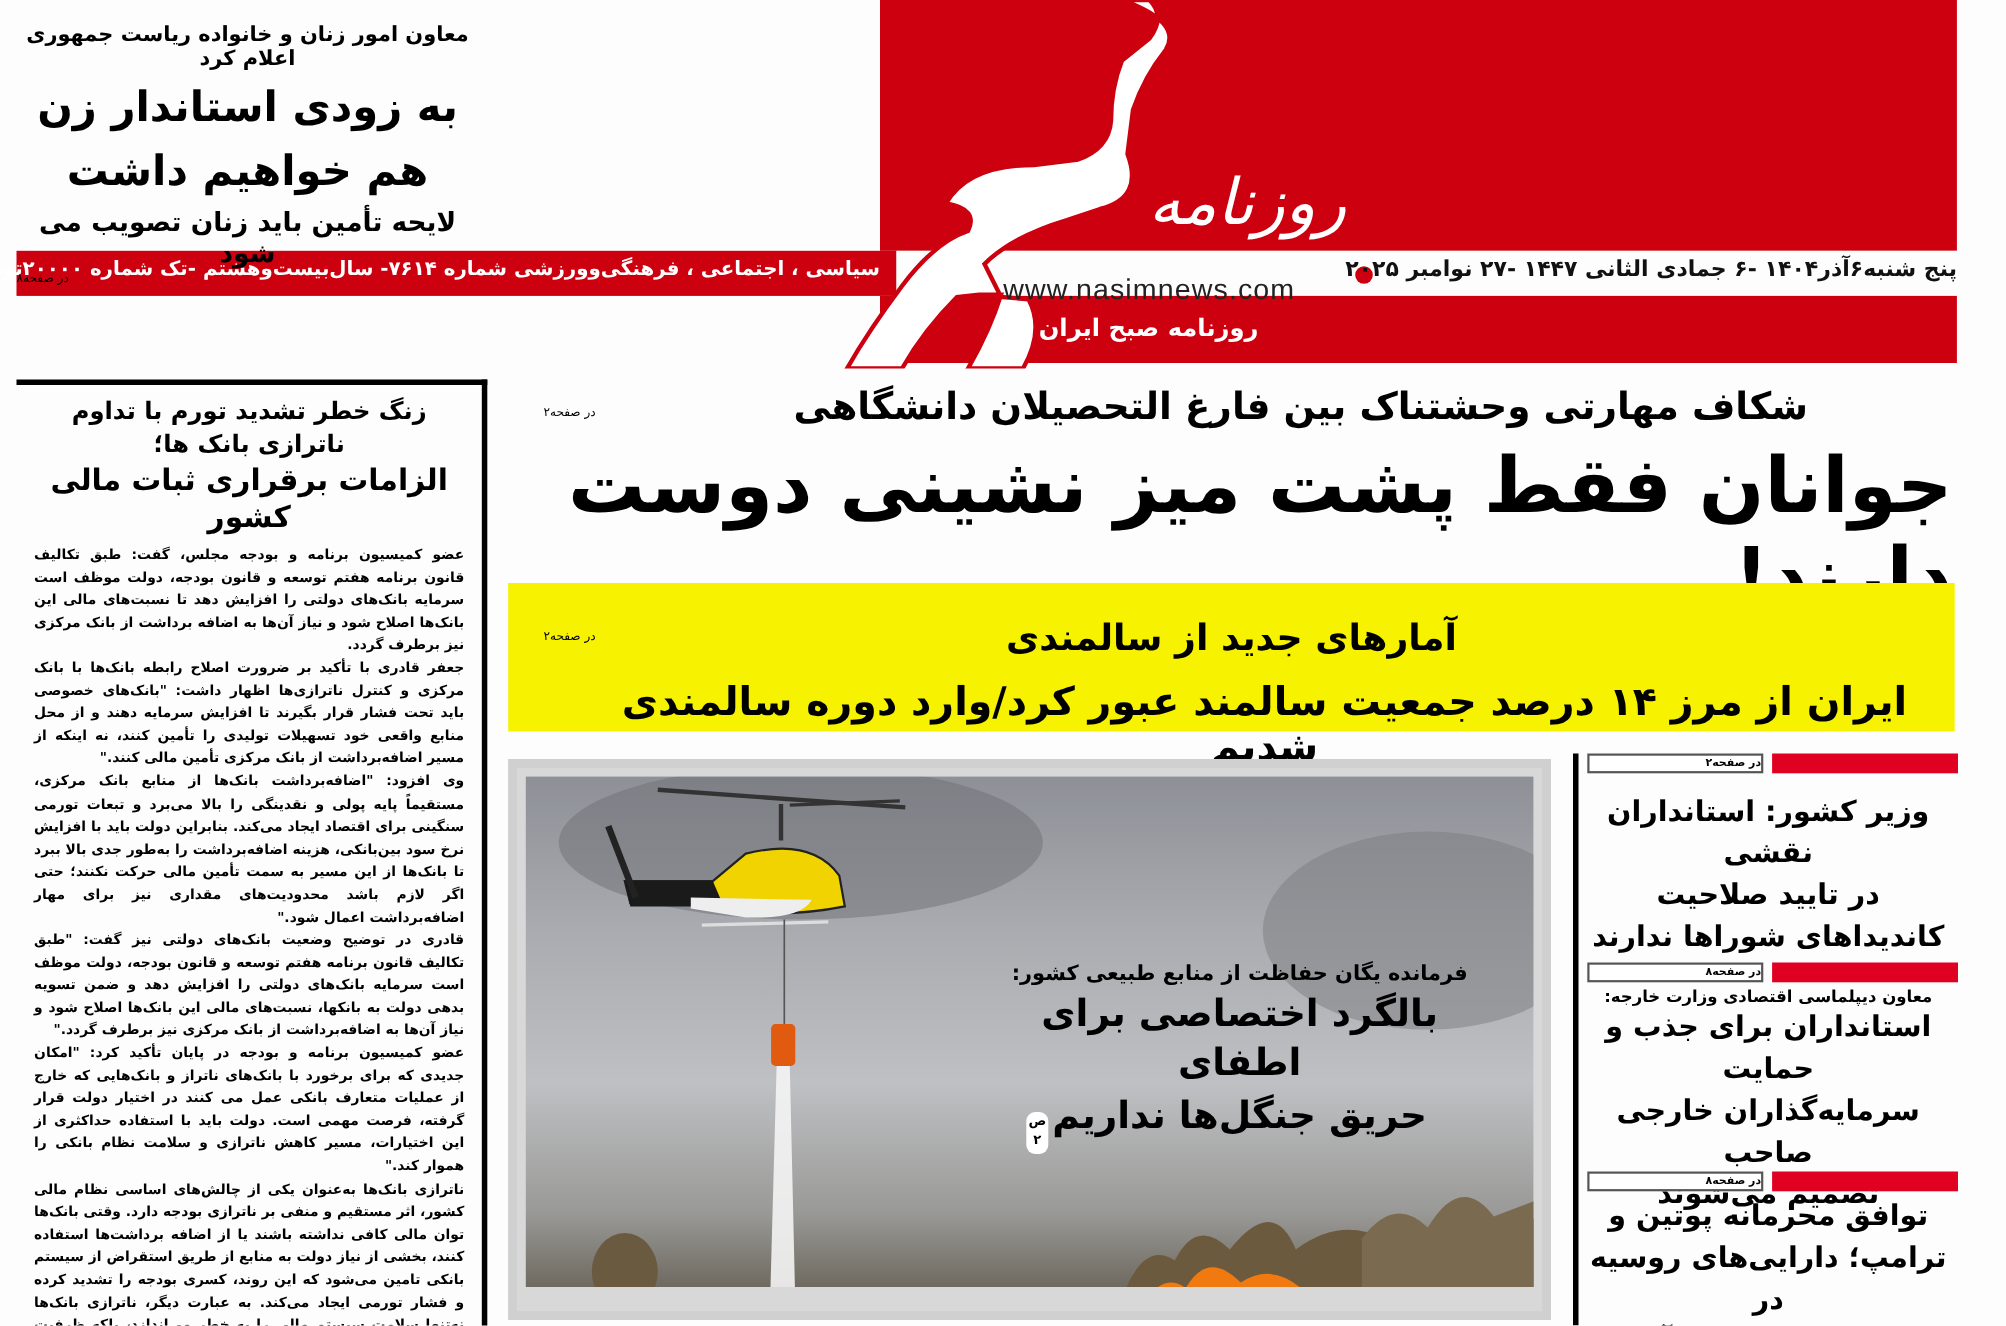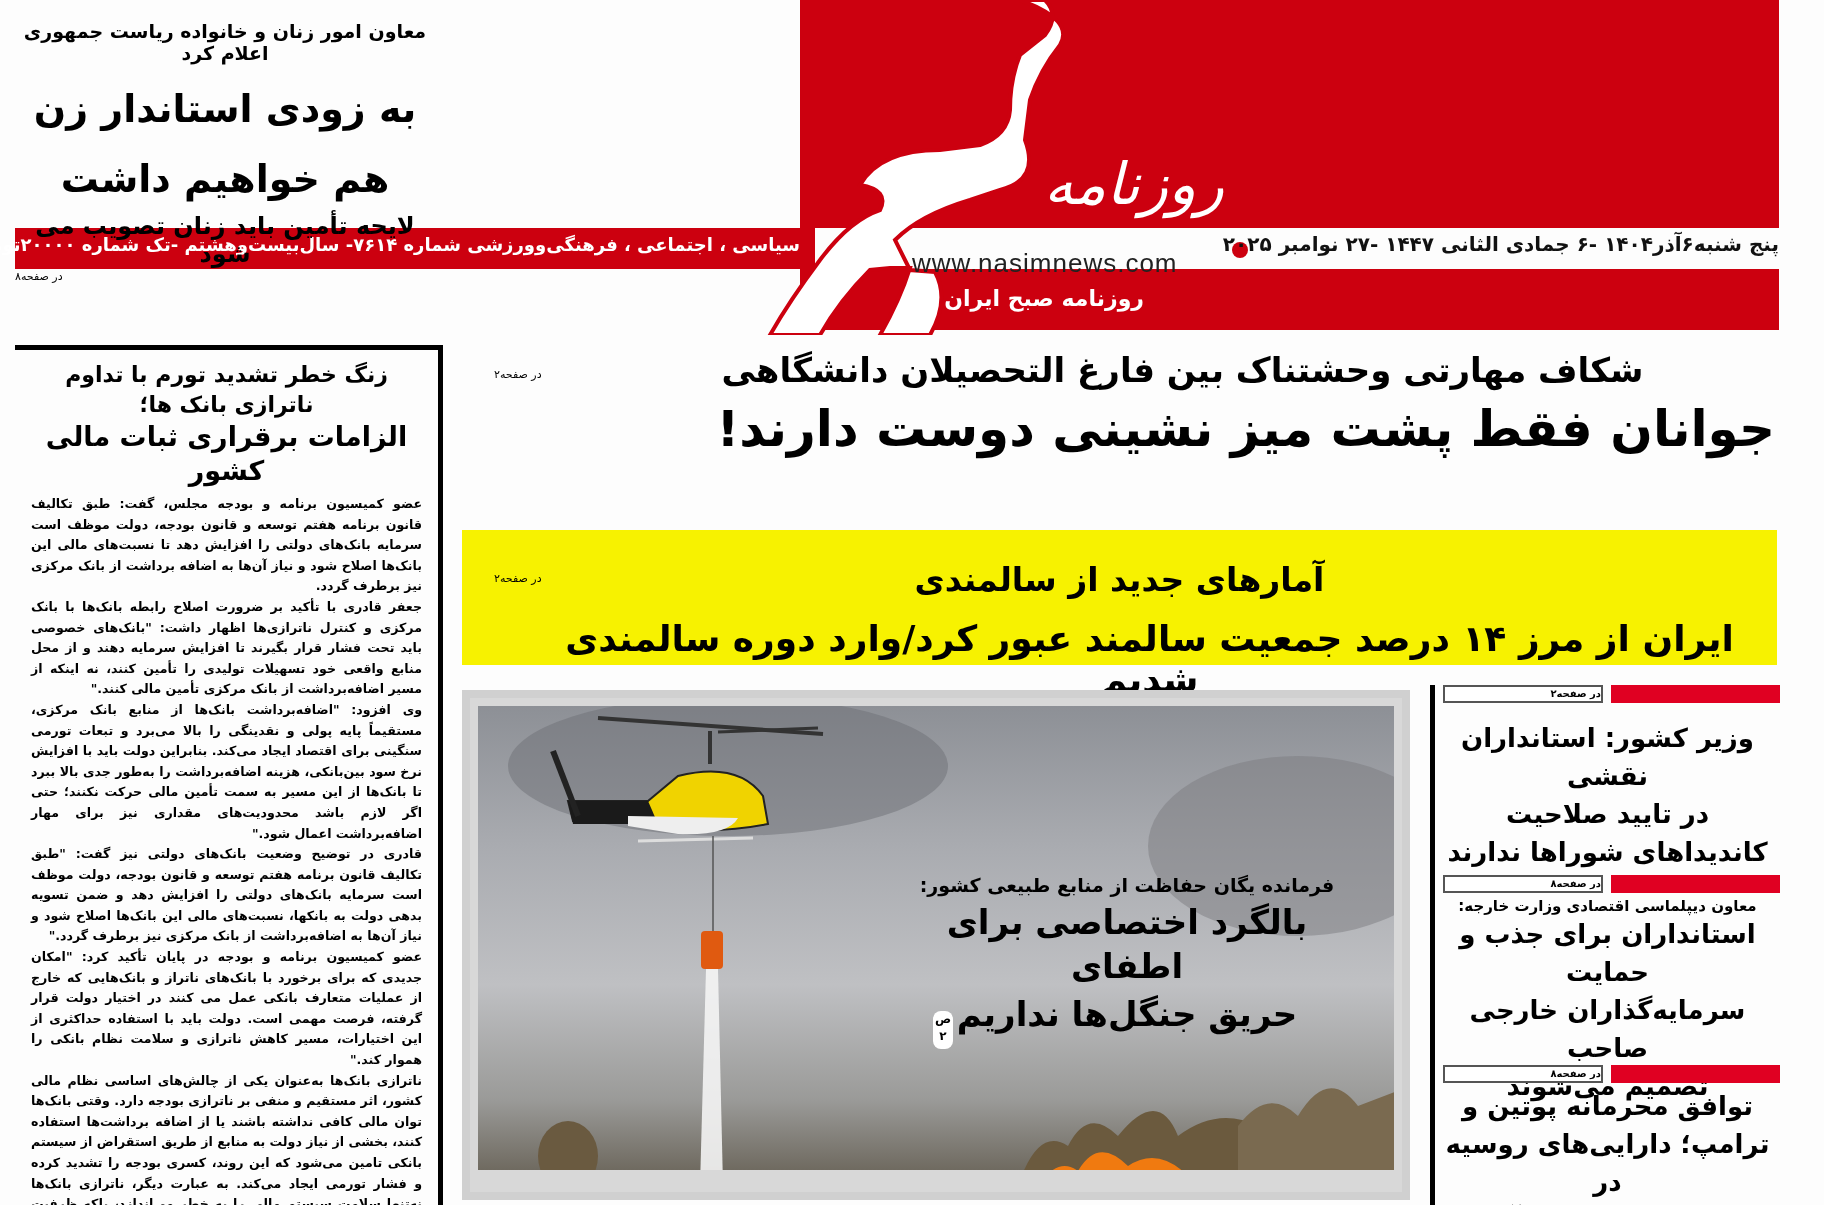--- a/index.html
+++ b/index.html
@@ -14,34 +14,34 @@
   #logo-svg{left:680px;top:0;width:560px;height:335px;}
   #logo-word{right:600px;top:150px;font-family:"DejaVu Serif",serif;font-size:58px;color:#fff;font-style:italic;margin-left:16px;}
   #website{left:912px;top:248px;font-family:"Liberation Sans",sans-serif;font-size:26px;color:#222;letter-spacing:1px;}
   #web-dot{left:1232px;top:242px;width:16px;height:16px;border-radius:50%;background:#cc000f;}
   #date-line{right:45px;top:232px;font-size:20px;font-weight:bold;color:#111;}
   #tagline{right:680px;top:286px;font-size:22px;font-weight:bold;color:#fff;}
   #strip-text{left:20px;top:234px;width:780px;text-align:right;font-size:18px;font-weight:bold;color:#fff;white-space:nowrap;}
   
   #teaser{left:15px;top:20px;width:420px;text-align:center;}
   #teaser .kicker{font-size:19px;font-weight:bold;}
-  #teaser .title{font-size:38px;font-weight:bold;line-height:50px;margin-top:20px;}
+  #teaser .title{font-size:38px;font-weight:bold;line-height:50px;margin-top:8px;}
   #teaser .sub{font-size:24px;font-weight:bold;margin-top:8px;}
   #teaser .ref{font-size:11px;text-align:left;margin-top:2px;}
   
   #leftcol{left:15px;top:345px;width:428px;height:870px;border-top:5px solid #000;border-right:5px solid #000;box-sizing:border-box;padding:10px 16px 0 16px;}
   #leftcol .h1{font-size:22px;font-weight:bold;text-align:center;line-height:30px;}
   #leftcol .h2{font-size:27px;font-weight:bold;text-align:center;line-height:34px;}
   #leftcol .body{font-size:12.6px;font-weight:bold;line-height:20.6px;text-align:justify;margin-top:6px;}
   #leftcol .body p{margin:0;}
   
   #main-head{left:470px;top:350px;width:1305px;}
   #main-head .ref{position:absolute;left:24px;top:18px;font-size:11px;}
   #main-head .kicker{font-size:34px;font-weight:bold;text-align:center;padding-left:120px;}
-  #main-head .title{font-size:50px;font-weight:bold;text-align:right;margin-top:10px;letter-spacing:-1px;}
+  #main-head .title{font-size:70px;font-weight:bold;text-align:right;margin-top:10px;letter-spacing:-1px;}
   
   #yellow{left:462px;top:530px;width:1315px;height:135px;background:#f7f200;}
   #yellow .ref{position:absolute;left:32px;top:42px;font-size:11px;}
   #yellow .kicker{position:absolute;left:0;width:100%;top:30px;text-align:center;font-size:33px;font-weight:bold;}
   #yellow .title{position:absolute;left:0;width:100%;top:88px;text-align:center;font-size:36px;font-weight:bold;padding-left:60px;box-sizing:border-box;}
   
   #photo{left:462px;top:690px;width:948px;height:510px;background:#d8d8d8;border:8px solid #d0d0d0;box-sizing:border-box;}
   #photo-inner{position:absolute;left:8px;top:8px;right:8px;bottom:22px;overflow:hidden;background:linear-gradient(180deg,#8d9096 0%,#a9abb0 30%,#bfc0c3 60%,#9a9a98 85%,#6f6a60 100%);}
   #photo-caption{position:absolute;right:52px;top:168px;width:430px;text-align:center;color:#000;}
   #photo-caption .kicker{font-size:19px;font-weight:bold;}

